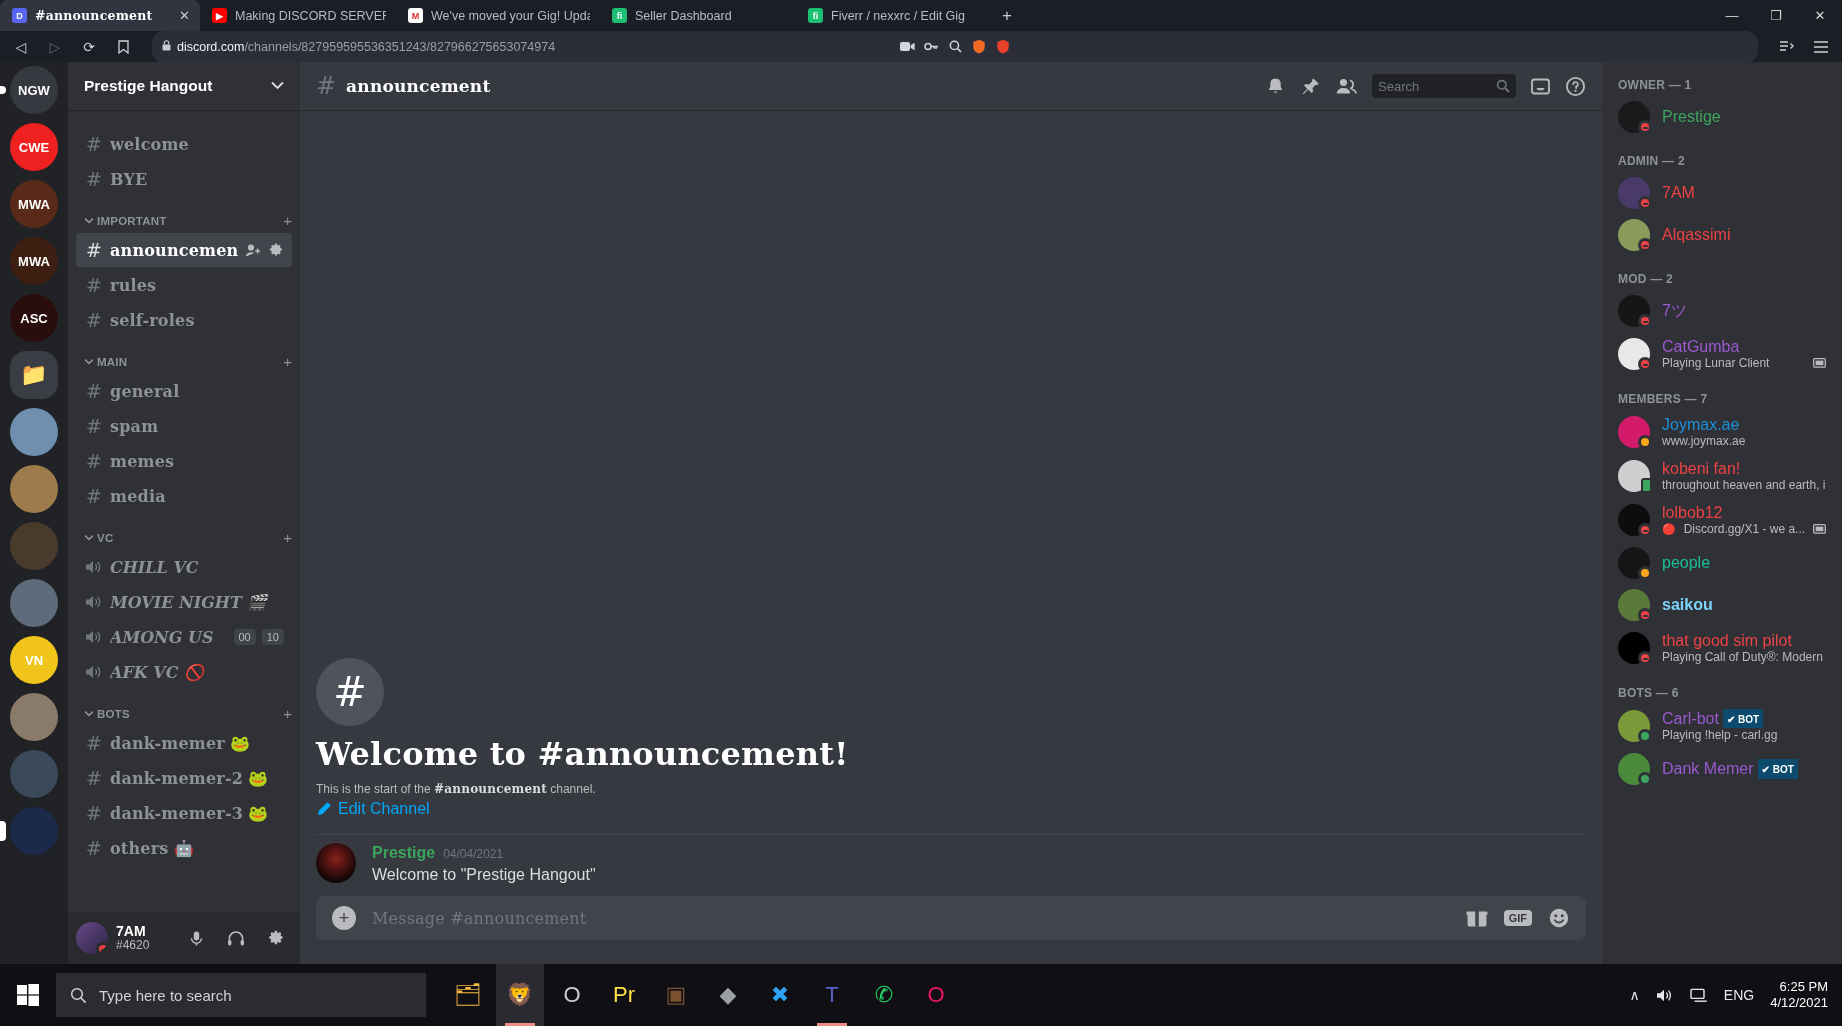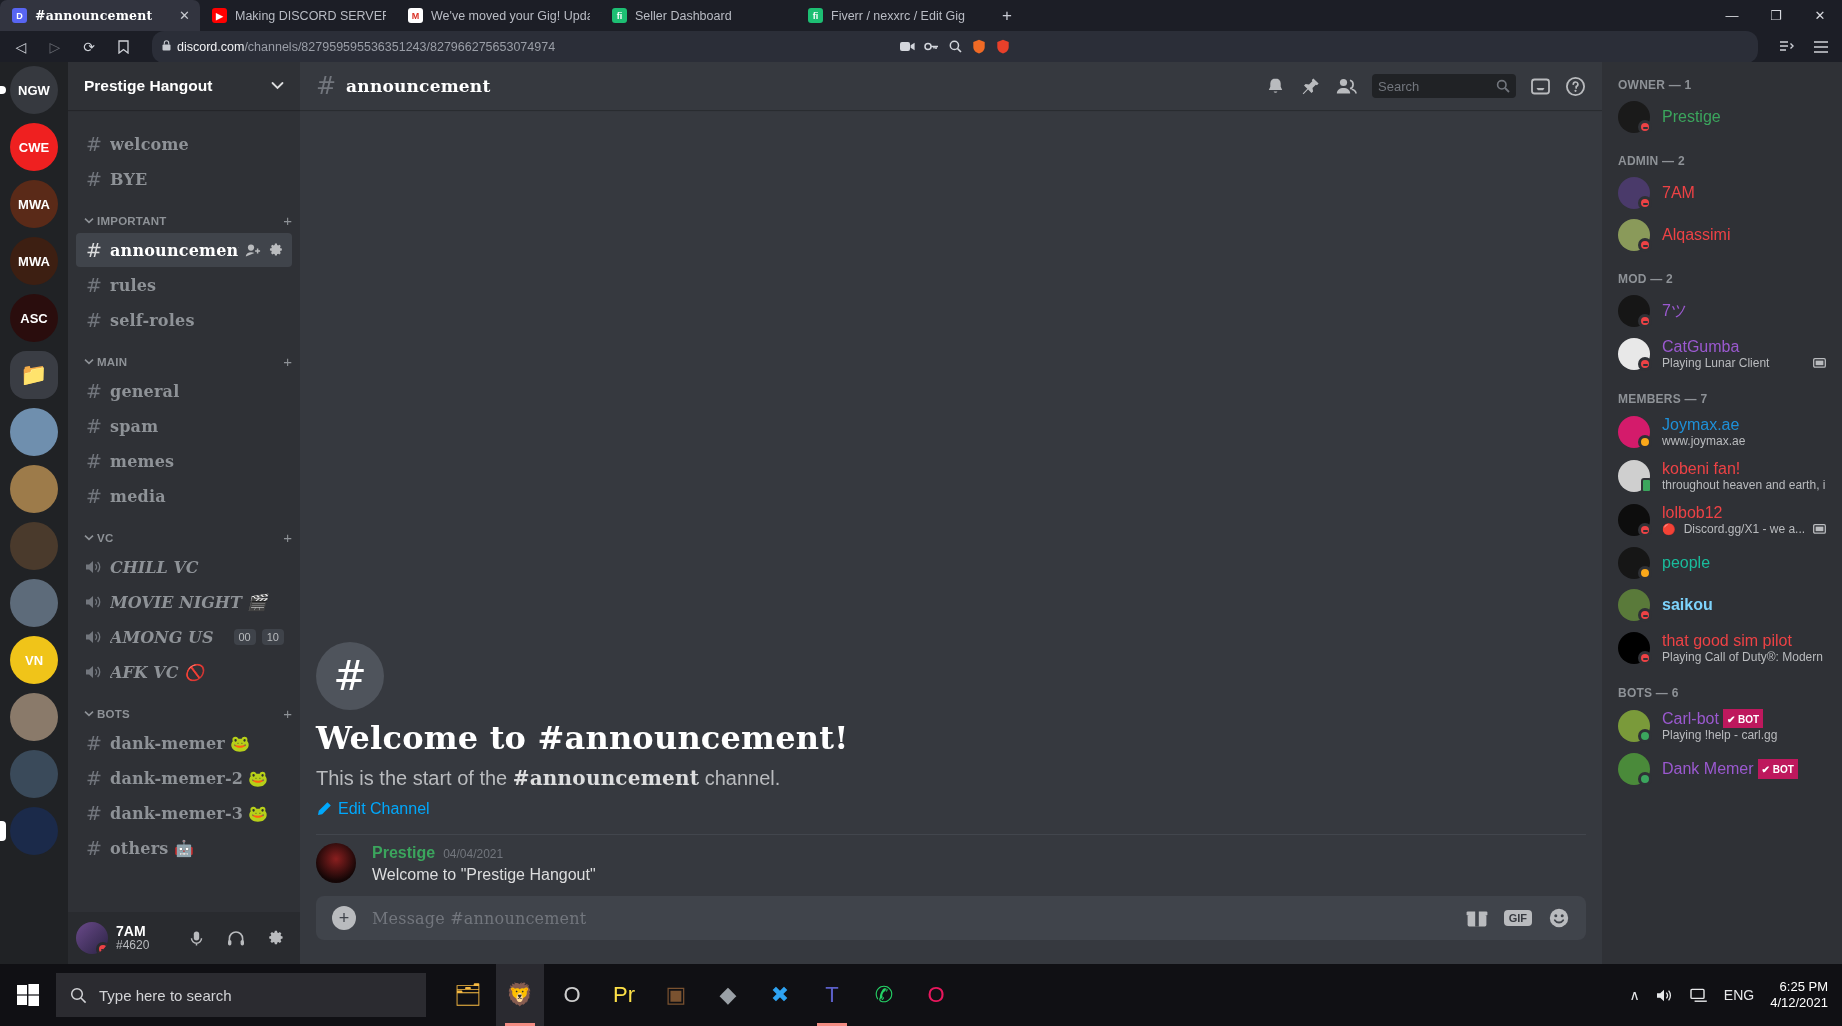--- a/index.html
+++ b/index.html
@@ -105,21 +105,21 @@
     align-items:center; padding:0 6px; }
   #searchph { font-size:13px; color:#72767d; flex:1; }
 
   #messages { flex:1; position:relative; overflow:hidden; display:flex; flex-direction:column;
     justify-content:flex-end; padding-bottom:8px; }
   #welcome { padding:0 16px 8px 16px; }
   #wicon { width:68px; height:68px; border-radius:50%; background:#4f545c; display:flex;
     align-items:center; justify-content:center; font-size:40px; color:#fff;
     font-family:"DejaVu Sans",sans-serif; margin-bottom:8px; }
   #wtitle { font-size:32px; color:#fff; line-height:1.25; margin-bottom:8px; }
-  #wsub { font-size:20px; color:#b9bbbe; margin-bottom:10px; }
+  #wsub { font-size:12px; color:#b9bbbe; margin-bottom:4px; }
   #wsub .chip { color:#dcddde; }
   #weditrow { display:flex; align-items:center; gap:6px; color:#00a8fc; font-size:16px; }
   #divider { height:1px; background:#42464d; margin:8px 16px 0 16px; }
 
   .msg { display:flex; padding:8px 16px 2px 16px; gap:16px; }
   .msg .mav { width:40px; height:40px; border-radius:50%; flex:0 0 40px; overflow:hidden; position:relative; }
   .msg .mbody { flex:1; min-width:0; }
   .mhead { display:flex; align-items:baseline; gap:8px; line-height:1.3; }
   .mname { font-size:16px; font-weight:600; }
   .mtime { font-size:12px; color:#72767d; }
@@ -144,21 +144,21 @@
   .mcat:first-child { padding-top:0; }
   .mrow { height:42px; margin:0 8px; border-radius:4px; display:flex; align-items:center;
     padding:0 8px; gap:12px; }
   .mrow .av { width:32px; height:32px; border-radius:50%; flex:0 0 32px; position:relative; overflow:visible; }
   .mrow .avimg { width:32px; height:32px; border-radius:50%; overflow:hidden; }
   .mrow .txt { min-width:0; flex:1; line-height:1.2; }
   .mrow .nm { font-size:16px; font-weight:500; white-space:nowrap; overflow:hidden; text-overflow:ellipsis; }
   .mrow .st { font-size:12px; color:#b9bbbe; white-space:nowrap; overflow:hidden; text-overflow:ellipsis;
     display:flex; align-items:center; gap:8px; }
   .mrow.tall { height:44px; }
-  .badge-bot { background:#be185d; color:#fff; font-size:10px; font-weight:700; border-radius:3px;
+  .badge-bot { background:#0c4a6e; color:#fff; font-size:10px; font-weight:700; border-radius:3px;
     padding:11px 4px; margin-left:4px; vertical-align:middle; }
   .status { position:absolute; right:-2px; bottom:-1px; width:14px; height:14px; border-radius:50%;
     border:3px solid #2f3136; }
   .s-dnd { background:#ed4245; }
   .s-dnd::after { content:''; position:absolute; left:1.5px; top:3.5px; width:5px; height:2px;
     background:#2f3136; border-radius:1px; }
   .s-online { background:#3ba55d; }
   .s-idle { background:#faa81a; }
   .s-mobile { background:#3ba55d; border-radius:3px; width:11px; height:15px; border:2px solid #2f3136; }
 

